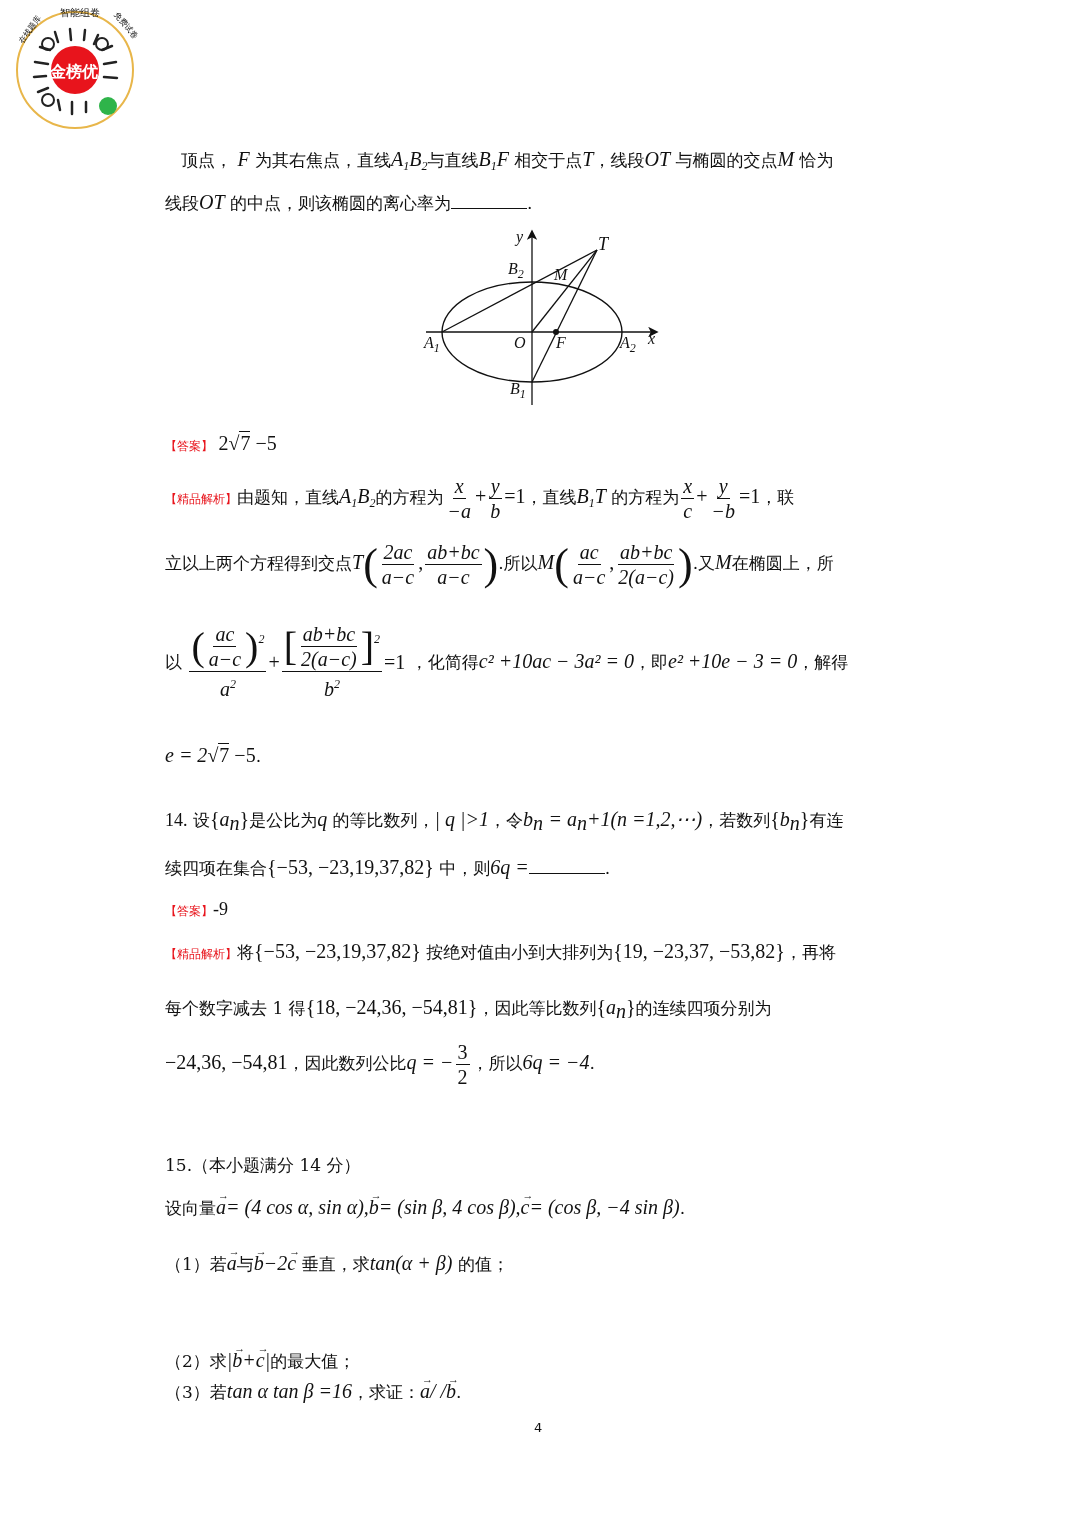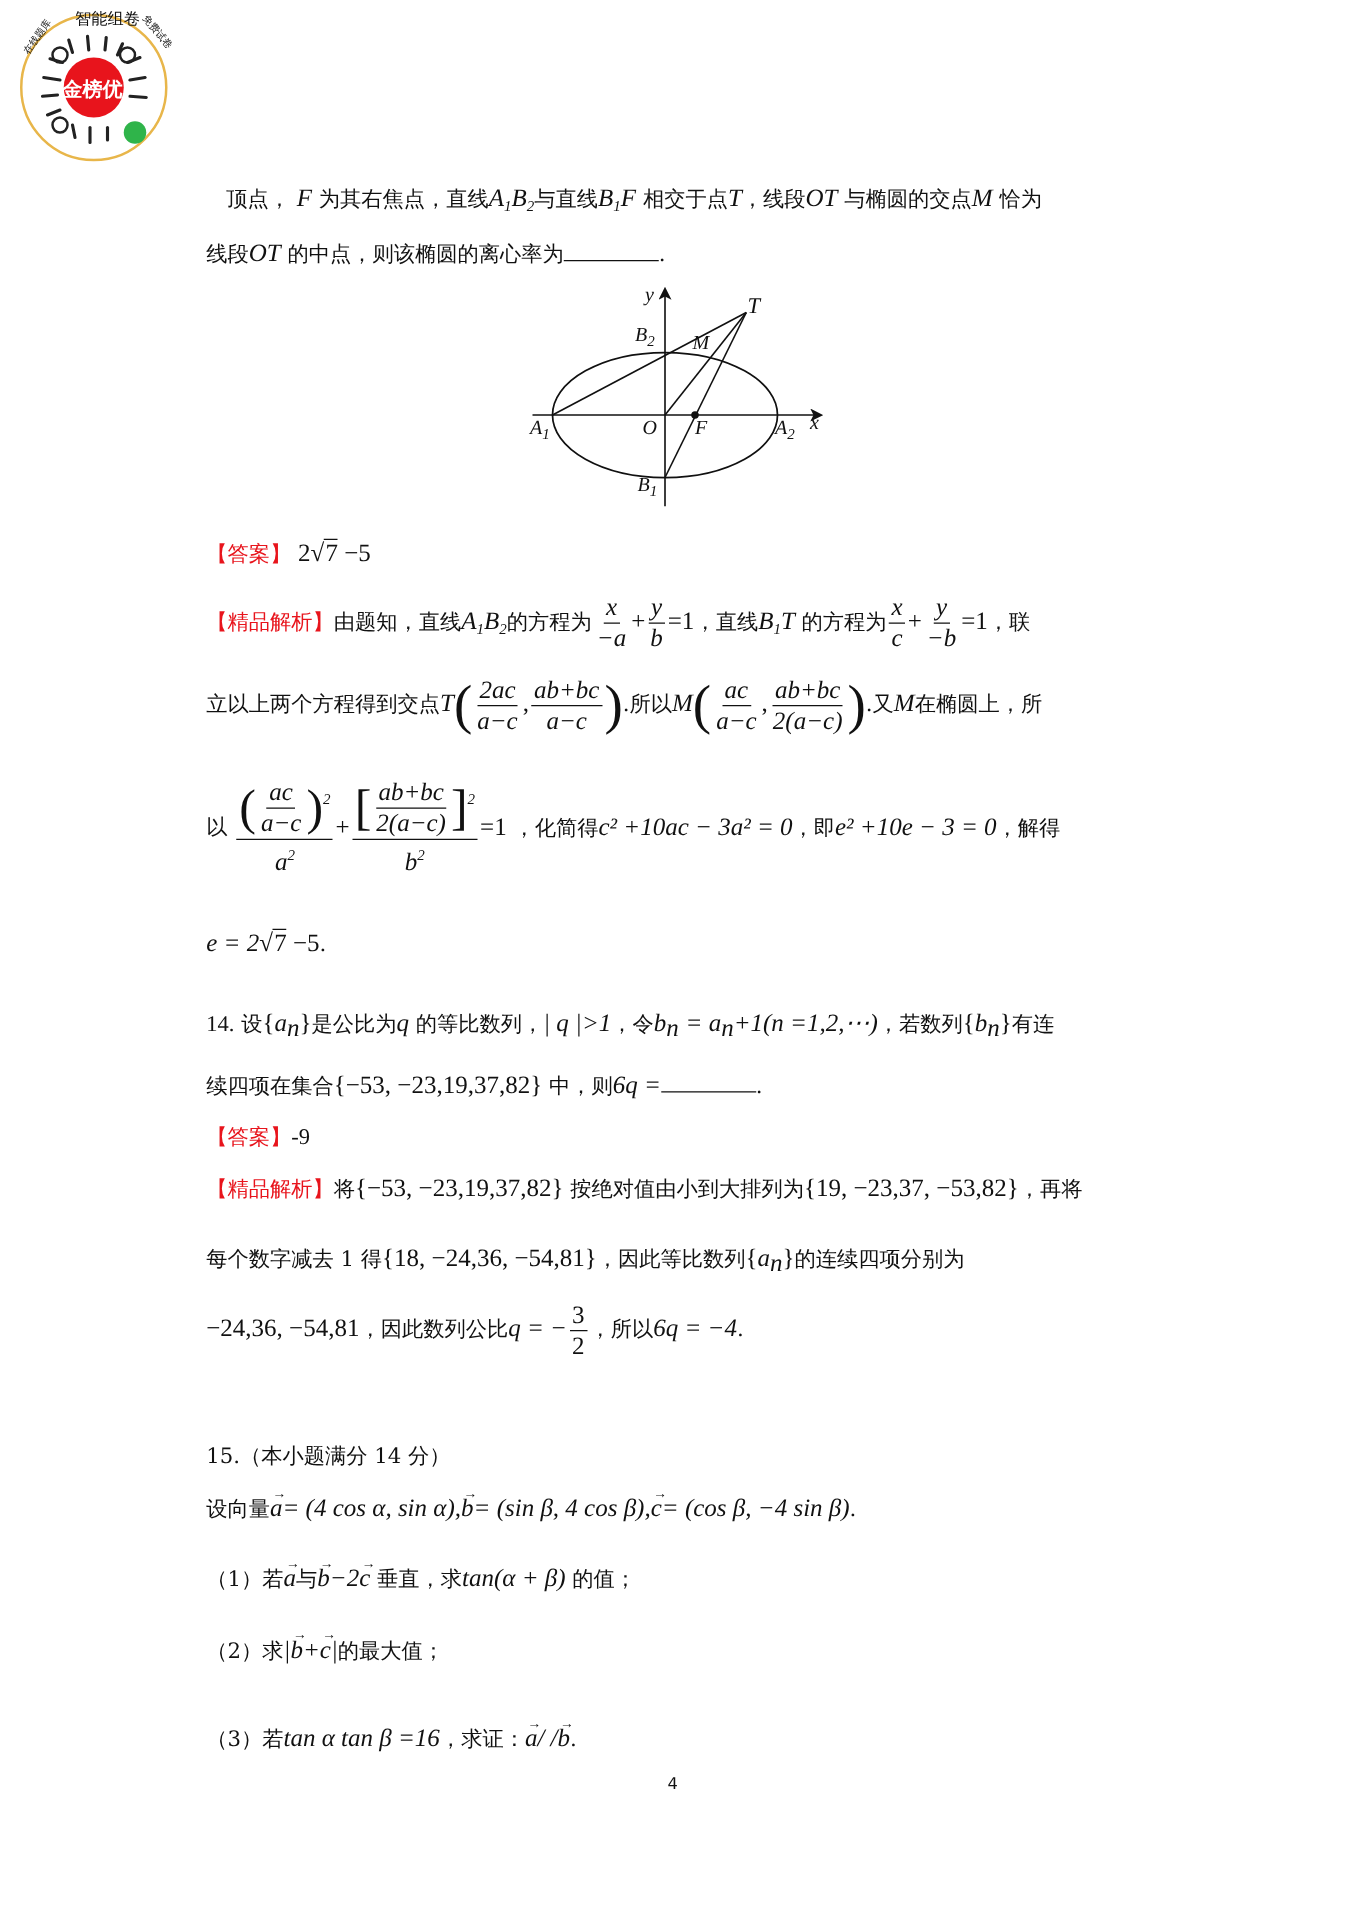--- a/index.html
+++ b/index.html
@@ -2,21 +2,21 @@
 <html><head>
 <meta charset="utf-8">
 <style>
   html, body { margin:0; padding:0; background:#ffffff; }
   body { width:1080px; height:1528px; position:relative; overflow:hidden;
          font-family:"DejaVu Serif","Liberation Serif",serif; color:#111; }
   .abs { position:absolute; white-space:nowrap; }
   .txt { font-size:17px; line-height:22px; }
   .math { font-family:"Liberation Serif","DejaVu Serif",serif; font-style:italic; font-size:20px; }
   .rm { font-family:"Liberation Serif","DejaVu Serif",serif; font-style:normal; font-size:20px; }
-  .red { color:#e8141c; font-family:"DejaVu Sans","Liberation Sans",sans-serif; font-size:17px; }
+  .red { color:#e8141c; font-family:"DejaVu Sans","Liberation Sans",sans-serif; font-size:12px; }
   .bold { font-weight:bold; font-family:"DejaVu Sans","Liberation Sans",sans-serif; font-size:17px; }
   sub { font-size:12px; vertical-align:-4px; }
   sup { font-size:12px; vertical-align:8px; }
   .frac { display:inline-flex; flex-direction:column; align-items:center; vertical-align:middle; margin:0 2px; }
   .frac .num { border-bottom:1px solid #111; padding:0 2px; line-height:24px; }
   .frac .den { padding:0 2px; line-height:24px; }
   .blank { display:inline-block; width:76px; border-bottom:1px solid #111; height:18px; vertical-align:baseline; }
   .paren { font-size:44px; font-family:"Liberation Serif",serif; font-style:normal; vertical-align:middle; font-weight:lighter; }
   .vec { position:relative; display:inline-block; }
   .vec::before { content:"\2192"; position:absolute; top:-12px; left:2px; font-size:11px; font-style:normal; }
@@ -48,21 +48,21 @@
         <line x1="76" y1="100" x2="76" y2="110"></line>
     </g>
     <circle cx="38" cy="42" r="6" fill="none" stroke="#222" stroke-width="2"></circle>
     <circle cx="92" cy="42" r="6" fill="none" stroke="#222" stroke-width="2"></circle>
     <circle cx="38" cy="98" r="6" fill="none" stroke="#222" stroke-width="2"></circle>
     <circle cx="65" cy="68" r="24" fill="#e8141c"></circle>
     <circle cx="98" cy="104" r="9" fill="#2fb44a"></circle>
   </svg>
   <span class="abs" style="left:40px;top:60px;color:#fff;font-family:'DejaVu Sans',sans-serif;font-weight:bold;font-size:16px;">金榜优</span>
   <span class="abs" style="left:4px;top:22px;font-size:8px;transform:rotate(-55deg);">在线题库</span>
-  <span class="abs" style="left:50px;top:4px;font-size:13px;">智能组卷</span>
+  <span class="abs" style="left:50px;top:4px;font-size:10px;">智能组卷</span>
   <span class="abs" style="left:100px;top:18px;font-size:8px;transform:rotate(50deg);">免费试卷</span>
 </div>
 
 <div class="abs txt" style="left:165px;top:148px;margin-left:16px;">
   <span>顶点，</span>
   <span class="math">F</span>
   <span>为其右焦点，直线</span><span class="math"><span>A</span><sub>1</sub><span>B</span><sub>2</sub></span><span>与直线</span><span class="math"><span>B</span><sub>1</sub><span>F</span></span>
   <span>相交于点</span><span class="math">T</span><span>，线段</span><span class="math">OT</span>
   <span>与椭圆的交点</span><span class="math">M</span>
   <span>恰为</span>
@@ -203,21 +203,21 @@
 <div class="abs txt" style="left:165px;top:1196px;">
   <span>设向量</span><span class="math vec">a</span><span class="math">= (4 cos α, sin α),</span><span class="math vec">b</span><span class="math">= (sin β, 4 cos β),</span><span class="math vec">c</span><span class="math">= (cos β, −4 sin β)</span><span>.</span>
 </div>
 
 <div class="abs txt" style="left:165px;top:1252px;">
   <span>（1）</span><span>若</span><span class="math vec">a</span><span>与</span><span class="math vec">b</span><span class="math">−2</span><span class="math vec">c</span>
   <span>垂直，求</span><span class="math">tan(α + β)</span>
   <span>的值；</span>
 </div>
 
-<div class="abs txt" style="left:165px;top:1309px;">
+<div class="abs txt" style="left:165px;top:1349px;">
   <span>（2）</span><span>求</span><span class="math">|</span><span class="math vec">b</span><span class="math">+</span><span class="math vec">c</span><span class="math">|</span><span>的最大值；</span>
 </div>
 
 <div class="abs txt" style="left:165px;top:1366px;margin-top:14px;">
   <span>（3）</span><span>若</span><span class="math">tan α tan β =16</span><span>，求证：</span><span class="math vec">a</span><span class="math">/ /</span><span class="math vec">b</span><span>.</span>
 </div>
 
 <div id="page-num">4</div>
 
 </body></html>

